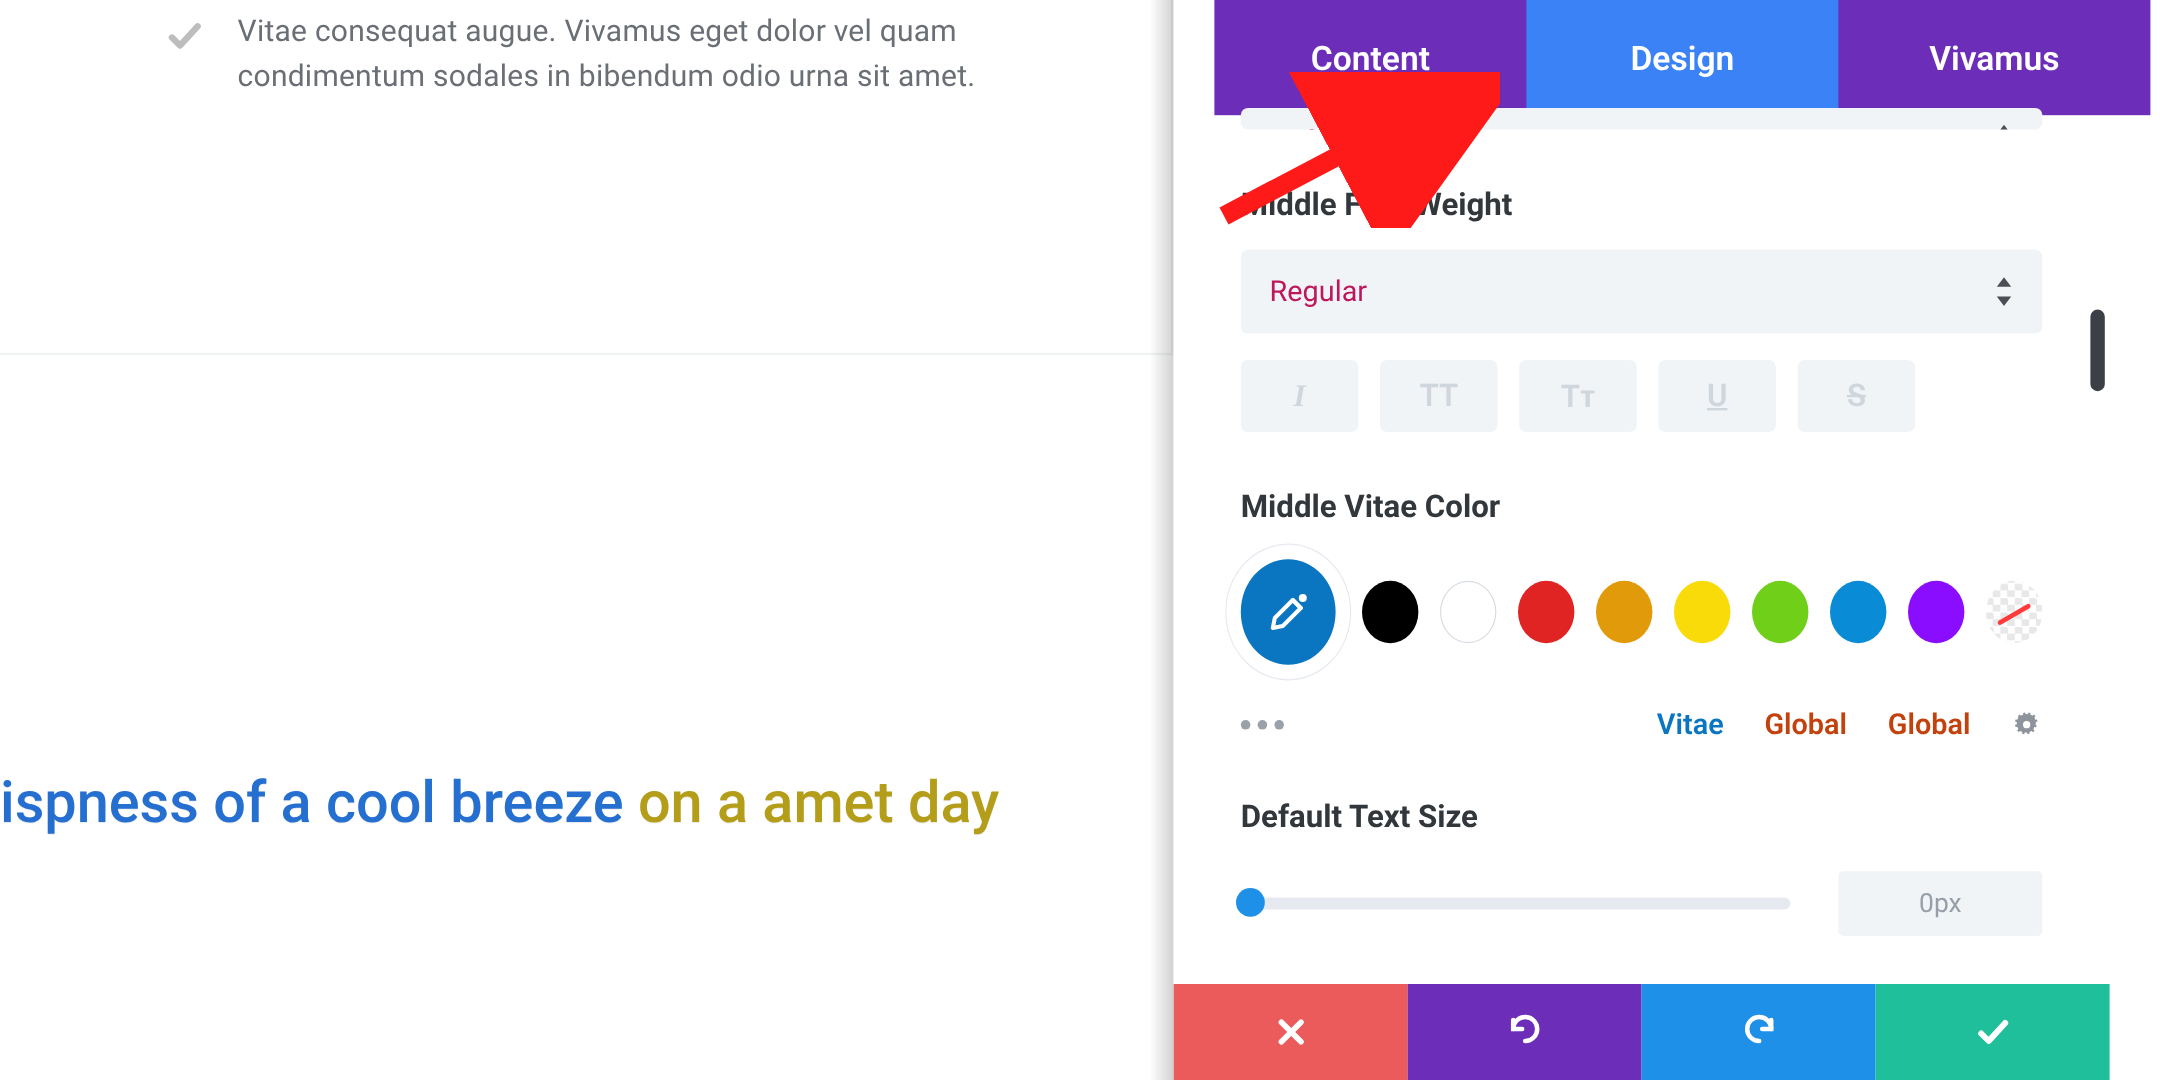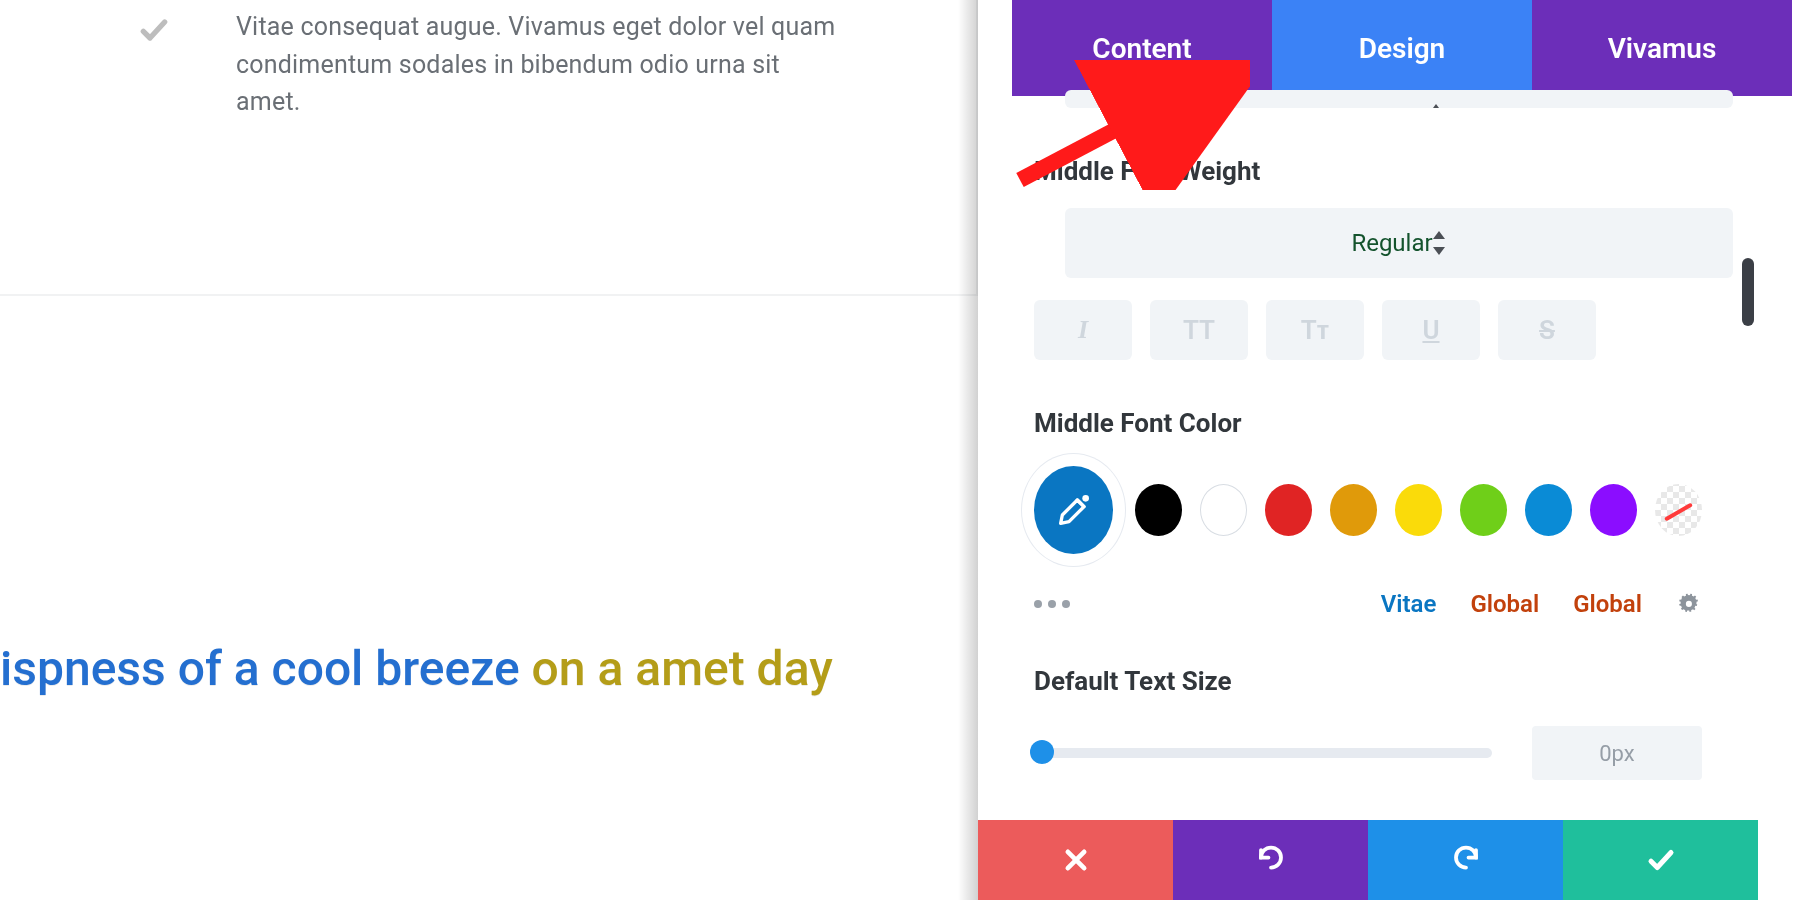--- a/index.html
+++ b/index.html
@@ -11,21 +11,21 @@
     left: 0; top: 0;
     width: 978px; height: 900px;
     background: #fff;
     overflow: hidden;
   }
   .bullet-row {
     position: absolute;
     left: 138px; top: 8px;
     width: 700px;
     display: flex;
-    gap: 66px;
+    gap: 28px;
   }
   .check-icon {
     width: 32px; height: 32px;
     flex: 0 0 32px;
     margin-top: 6px;
     color: #bdbdbd;
   }
   .bullet-text {
     color: #6a6f75;
     font-size: 25px;
@@ -98,26 +98,25 @@
   }
 
   .select {
     width: 668px;
     height: 70px;
     background: #f1f4f7;
     border-radius: 6px;
     display: flex;
     align-items: center;
     padding: 0 24px;
-    color: #14532d;
+    color: #be185d;
     font-size: 24px;
-    justify-content: center;
+    justify-content: space-between;
     cursor: pointer;
     margin-top: 0px;
-    margin-left: 31px;
   }
   .select.cutoff {
     height: 18px;
     align-items: flex-end;
     padding-bottom: 2px;
     overflow: hidden;
     margin-top: 0;
   }
   .select.cutoff .select-label { margin-bottom: -26px; }
   .select.cutoff .select-arrows { margin-bottom: -22px; }
@@ -329,21 +328,21 @@
           <span>Tᴛ</span>
         </div>
       <div class="style-btn">
           <span class="u">U</span>
         </div>
       <div class="style-btn">
           <span class="s">S</span>
         </div>
     </div>
 
-    <div class="section-label">Middle Font Color</div>
+    <div class="section-label">Middle Vitae Color</div>
     <div class="swatch-row">
       <div class="picker">
         <svg viewBox="0 0 24 24" fill="none" stroke="#fff" stroke-width="2" stroke-linecap="round" stroke-linejoin="round">
             <path d="M4 20l5-1 9-9-4-4-9 9-1 5z"></path>
             <path d="M14 6l4 4"></path>
             <circle cx="19" cy="5" r="2" fill="#fff" stroke="none"></circle>
           </svg>
       </div>
       <div class="swatch black"></div>
       <div class="swatch white"></div>

